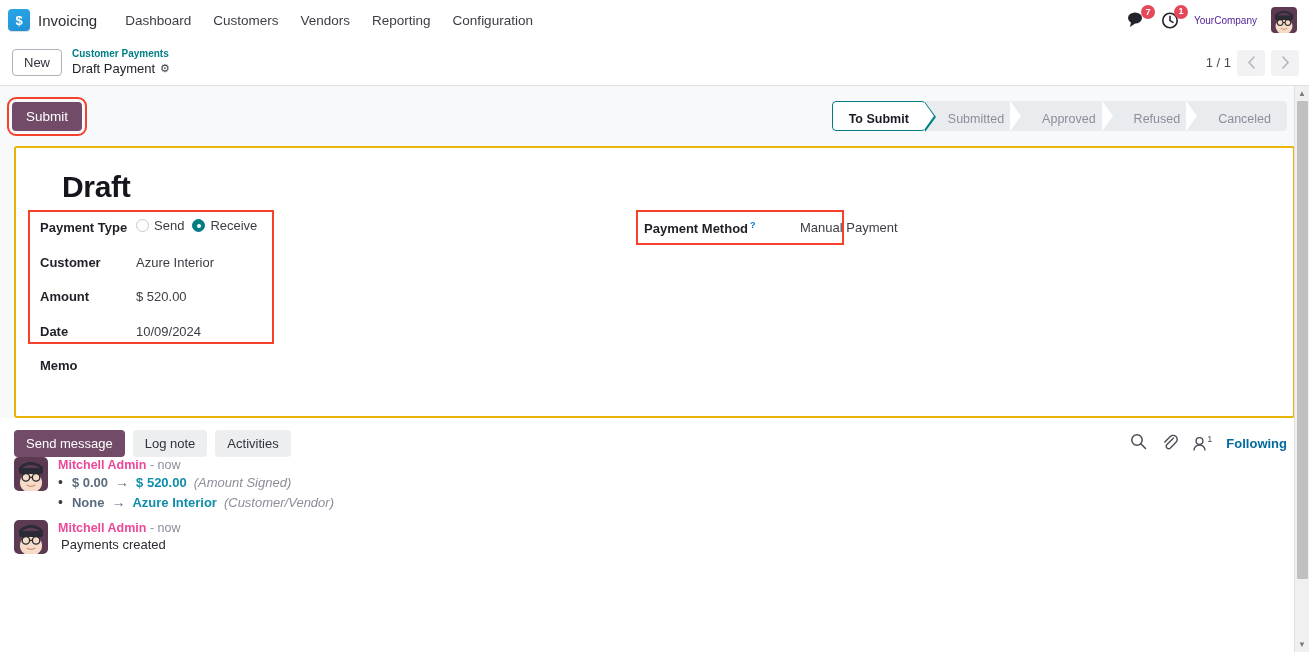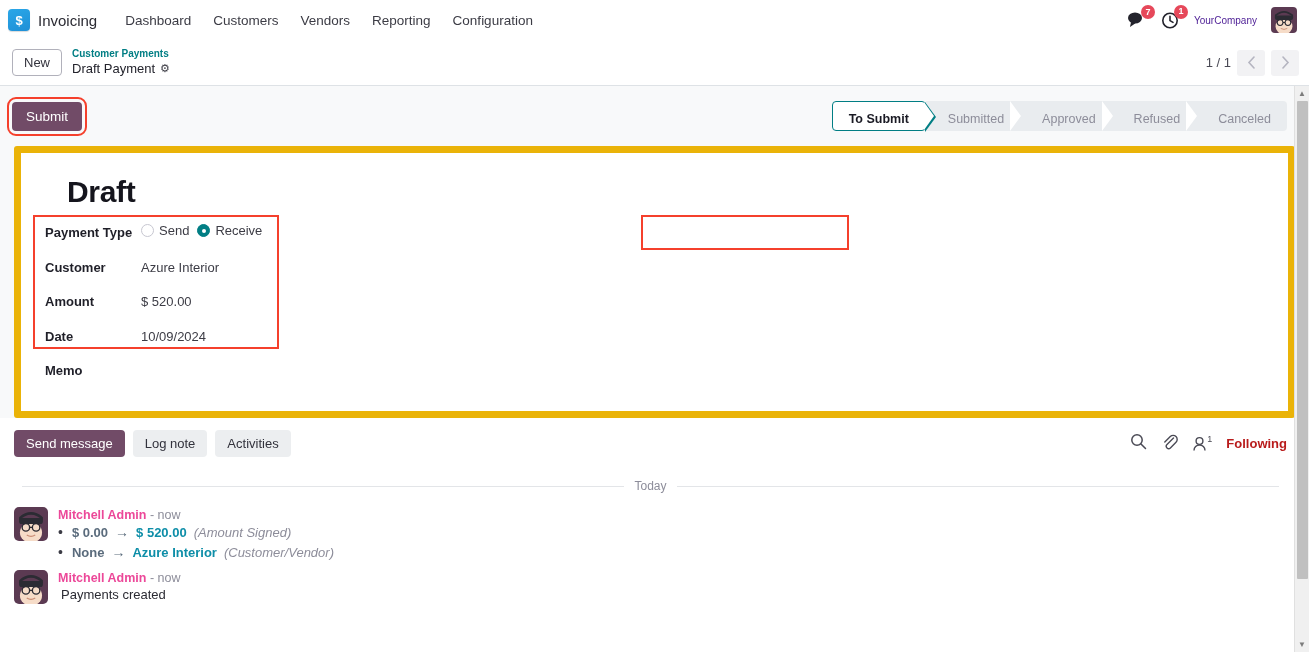--- a/index.html
+++ b/index.html
@@ -126,21 +126,21 @@
     position: absolute; right: -9px; top: 0;
     width: 0; height: 0; z-index: 4;
     border-top: 14px solid transparent;
     border-bottom: 14px solid transparent;
     border-left: 10px solid #ffffff;
   }
 
   
   .sheet-wrap { background: #f8f9fa; padding: 0 14px; }
   .sheet {
-    background: #fff; border: 7px solid #eab308; border-radius: 3px;
+    background: #fff; border: 2px solid #eab308; border-radius: 3px;
     padding: 18px 24px 26px 24px; height: 272px; position: relative;
   }
   .doc-title {
     font-size: 30px; font-weight: bold; color: #15151d;
     letter-spacing: -0.3px; margin: 4px 0 14px 22px;
   }
   .form-cols { display: flex; }
   .col-left { width: 600px; position: relative; }
   .col-right { flex: 1; position: relative; padding-left: 4px; }
 
@@ -188,21 +188,21 @@
   .chatter-bar { display: flex; align-items: center; }
   .cbtn {
     font-size: 13px; padding: 6px 12px; border-radius: 4px;
     border: none; margin-right: 8px; white-space: nowrap;
   }
   .cbtn.active { background: #714b67; color: #fff; }
   .cbtn.plain { background: #eceef0; color: #32323c; }
   .chatter-right {
     margin-left: auto; display: flex; align-items: center; gap: 14px;
   }
-  .follow-link { font-size: 13px; color: #b91c1c; font-weight: bold; white-space: nowrap; }
+  .follow-link { font-size: 13px; color: #0369a1; font-weight: bold; white-space: nowrap; }
   .follower-count { font-size: 9px; vertical-align: super; color: #4a4a55; }
 
   .today-sep {
     display: flex; align-items: center; gap: 10px;
     margin: 22px 8px 14px 8px;
   }
   .today-sep .line { flex: 1; height: 1px; background: #e3e5e8; }
   .today-sep .lbl { font-size: 12px; color: #8d8d9a; }
 
   .msg { display: flex; margin-bottom: 6px; padding-left: 0; }
@@ -372,20 +372,26 @@
         <div class="fld">
           <div class="fld-label">Memo</div>
           <div class="fld-value"></div>
         </div>
       </div>
 
       <div class="col-right">
         <div class="box-journal"></div>
 
 
+        <div class="fld">
+          <div class="fld-label">
+            <span>Payment Method</span><span class="help-q">?</span>
+          </div>
+          <div class="fld-value">Manual Payment</div>
+        </div>
 
       </div>
     </div>
   </div>
 </div>
 
 <div class="chatter">
   <div class="chatter-bar">
     <button class="cbtn active">Send message</button>
     <button class="cbtn plain">Log note</button>
@@ -406,25 +412,20 @@
       <span>
         <svg width="15" height="16" viewBox="0 0 15 16" style="vertical-align:middle">
           <circle cx="7.5" cy="5" r="3.4" fill="none" stroke="#4a4a55" stroke-width="1.4"></circle>
           <path d="M2 14.5 a5.5 5.5 0 0 1 11 0" fill="none" stroke="#4a4a55" stroke-width="1.4"></path>
         </svg><span class="follower-count">1</span>
       </span>
       <span class="follow-link">Following</span>
     </div>
   </div>
 
-  <div class="today-sep">
-    <span class="line"></span>
-    <span class="lbl">Today</span>
-    <span class="line"></span>
-  </div>
 
   <div class="msg">
     <div class="msg-avatar">
       <svg width="34" height="34" viewBox="0 0 40 40">
         <rect width="40" height="40" fill="#5b3a52"></rect>
         <ellipse cx="20" cy="30" rx="13" ry="12" fill="#f6dcc8"></ellipse>
         <path d="M6 16 Q20 2 34 16 L34 12 Q20 0 6 12 Z" fill="#2b2b33"></path>
         <rect x="6" y="13" width="28" height="7" rx="3" fill="#2b2b33"></rect>
         <circle cx="14" cy="24" r="4.4" fill="none" stroke="#2b2b33" stroke-width="1.6"></circle>
         <circle cx="26" cy="24" r="4.4" fill="none" stroke="#2b2b33" stroke-width="1.6"></circle>

